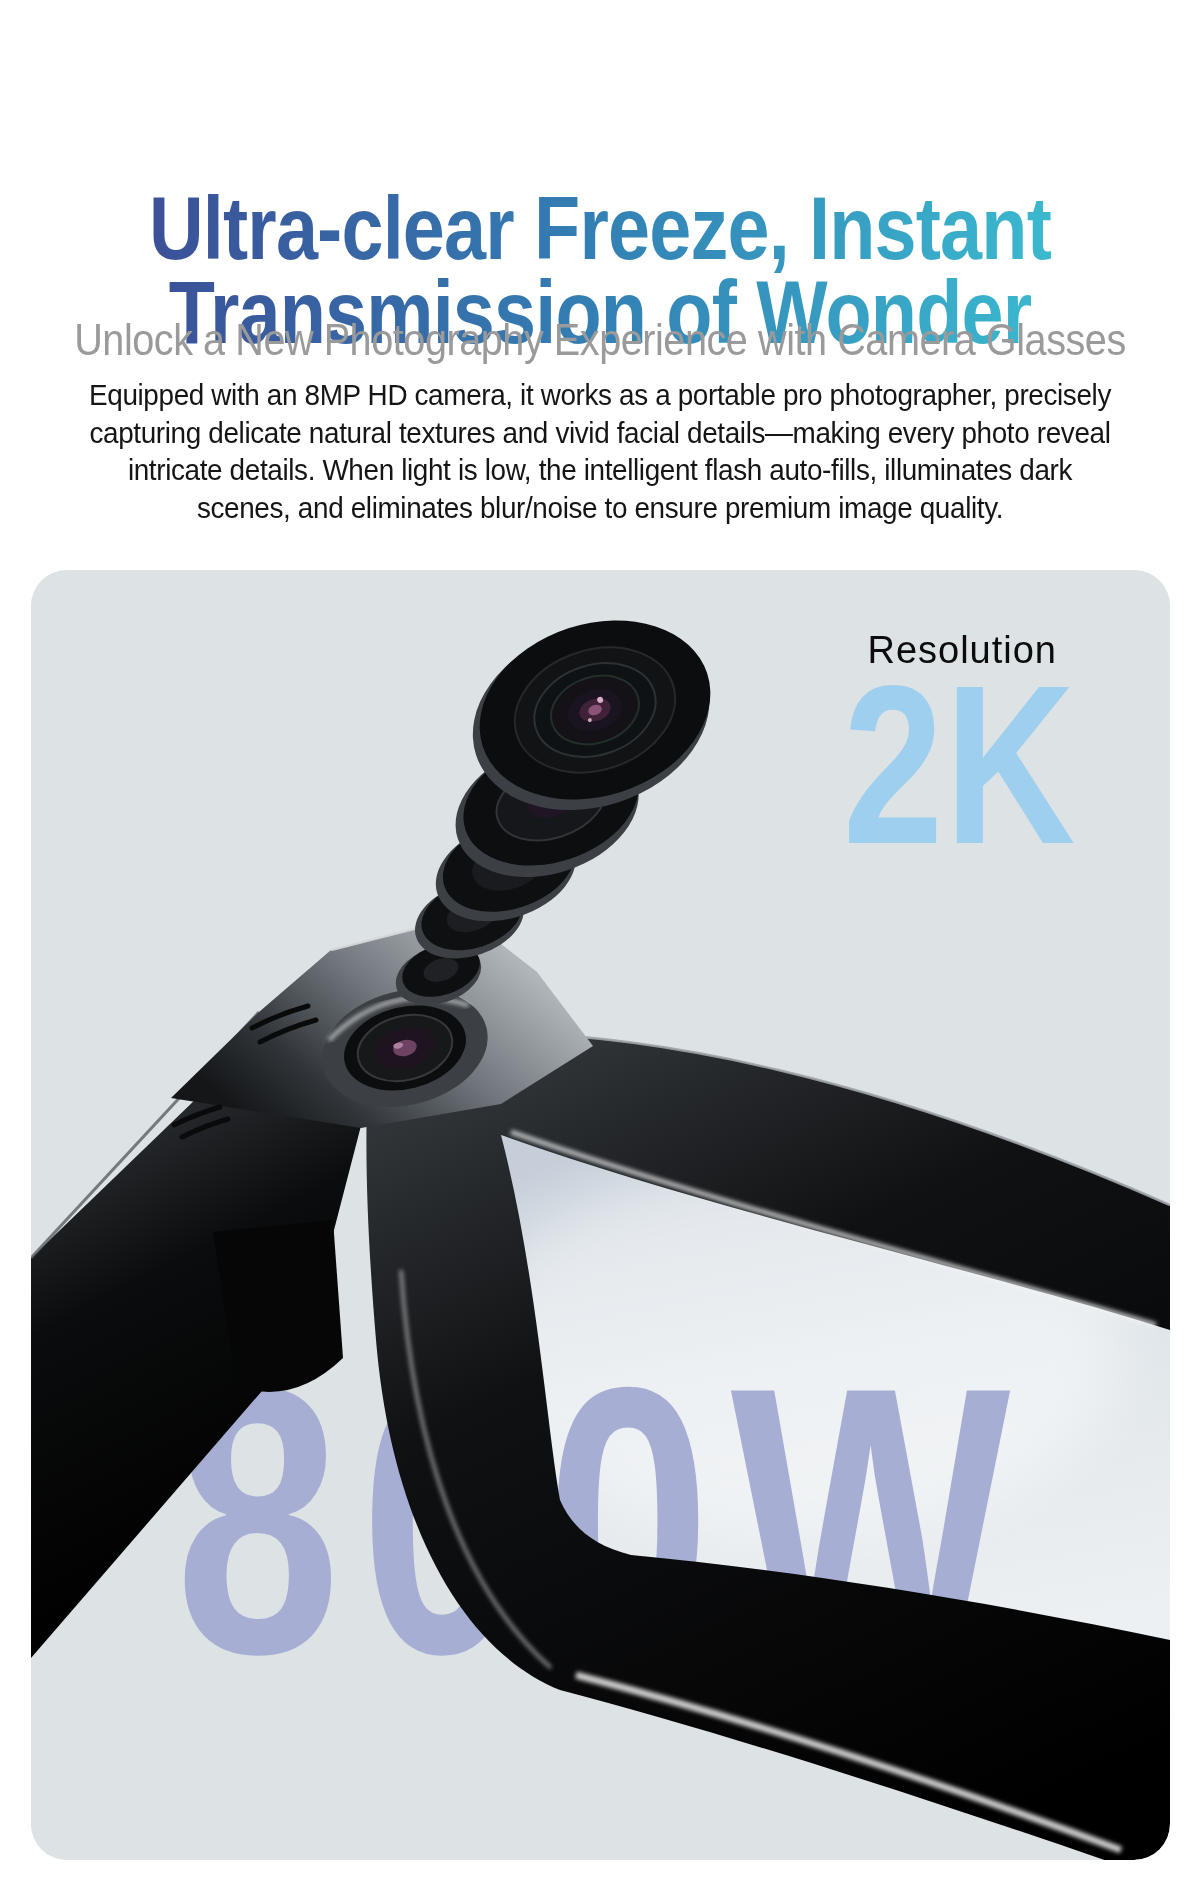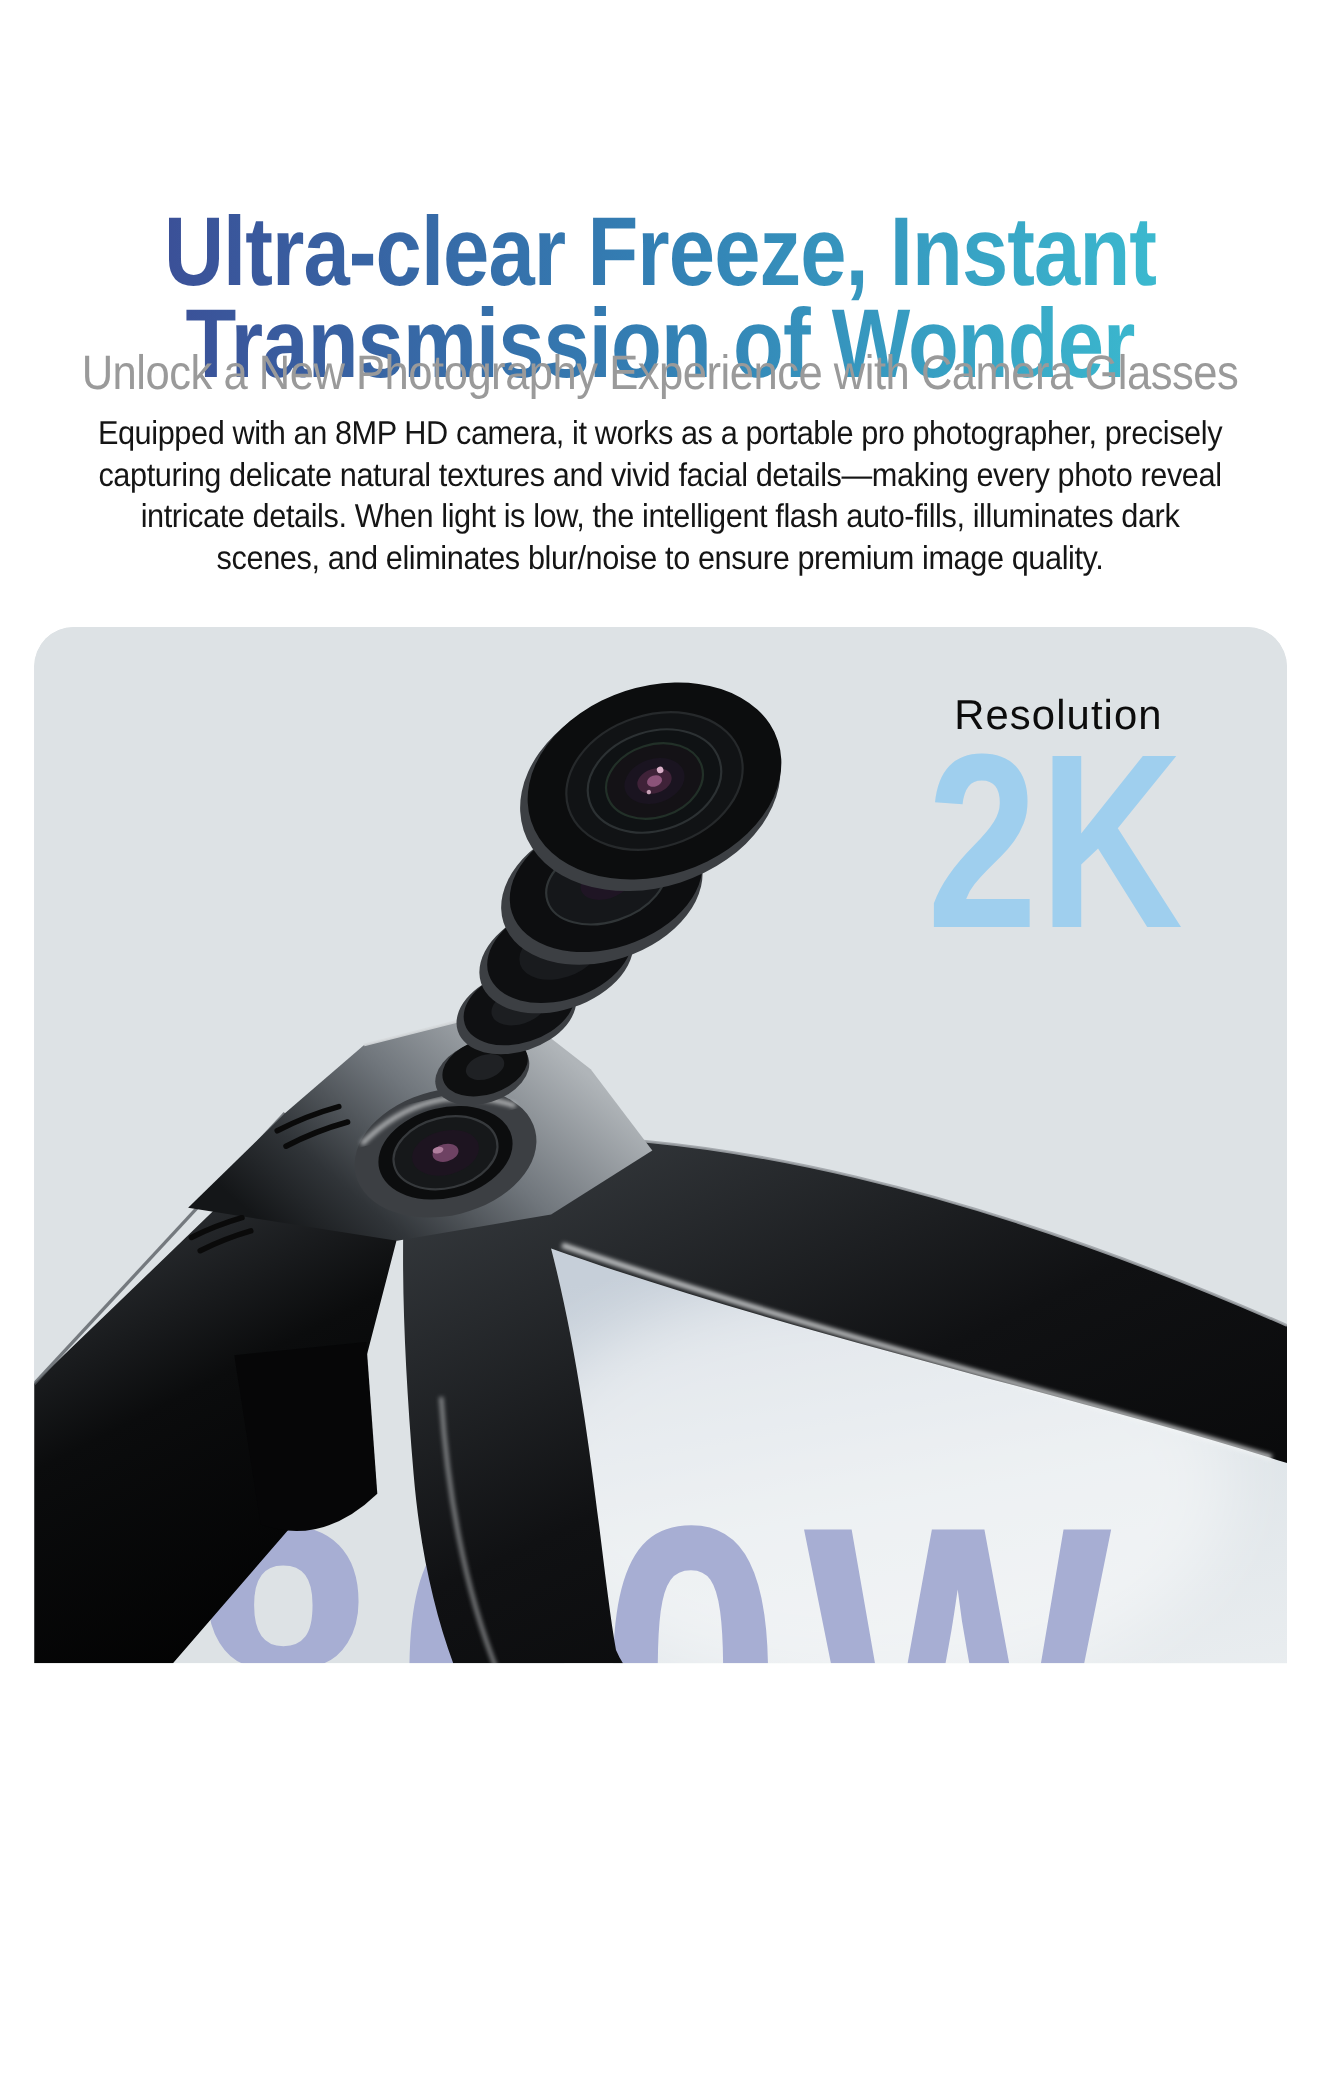--- a/index.html
+++ b/index.html
@@ -1,16 +1,16 @@
 <!DOCTYPE html>
 <html><head>
 <meta charset="utf-8">
 <style>
   html,body{margin:0;padding:0;background:#fff;}
-  .page{position:relative;width:1200px;height:1512px;background:#fff;overflow:hidden;
+  .page{position:relative;width:1200px;height:1902px;background:#fff;overflow:hidden;
         font-family:"Liberation Sans",sans-serif;}
   .hero-title{position:absolute;top:126px;left:0;width:1200px;text-align:center;
 m        margin:0;font-weight:700;font-size:89px;line-height:84px;letter-spacing:-1px;
         transform:scaleX(0.85);transform-origin:600px 50%;
         background:linear-gradient(90deg,#3c4a94 0%,#3380b4 50%,#3cc0d2 100%);
         -webkit-background-clip:text;background-clip:text;color:transparent;}
   .hero-title span{display:block;}
   .hero-subtitle{position:absolute;top:316px;left:0;width:1200px;text-align:center;
         margin:0;font-weight:400;font-size:44px;line-height:48px;color:#9a9a9a;
         letter-spacing:-0.5px;transform:scaleX(0.9);transform-origin:600px 50%;}

